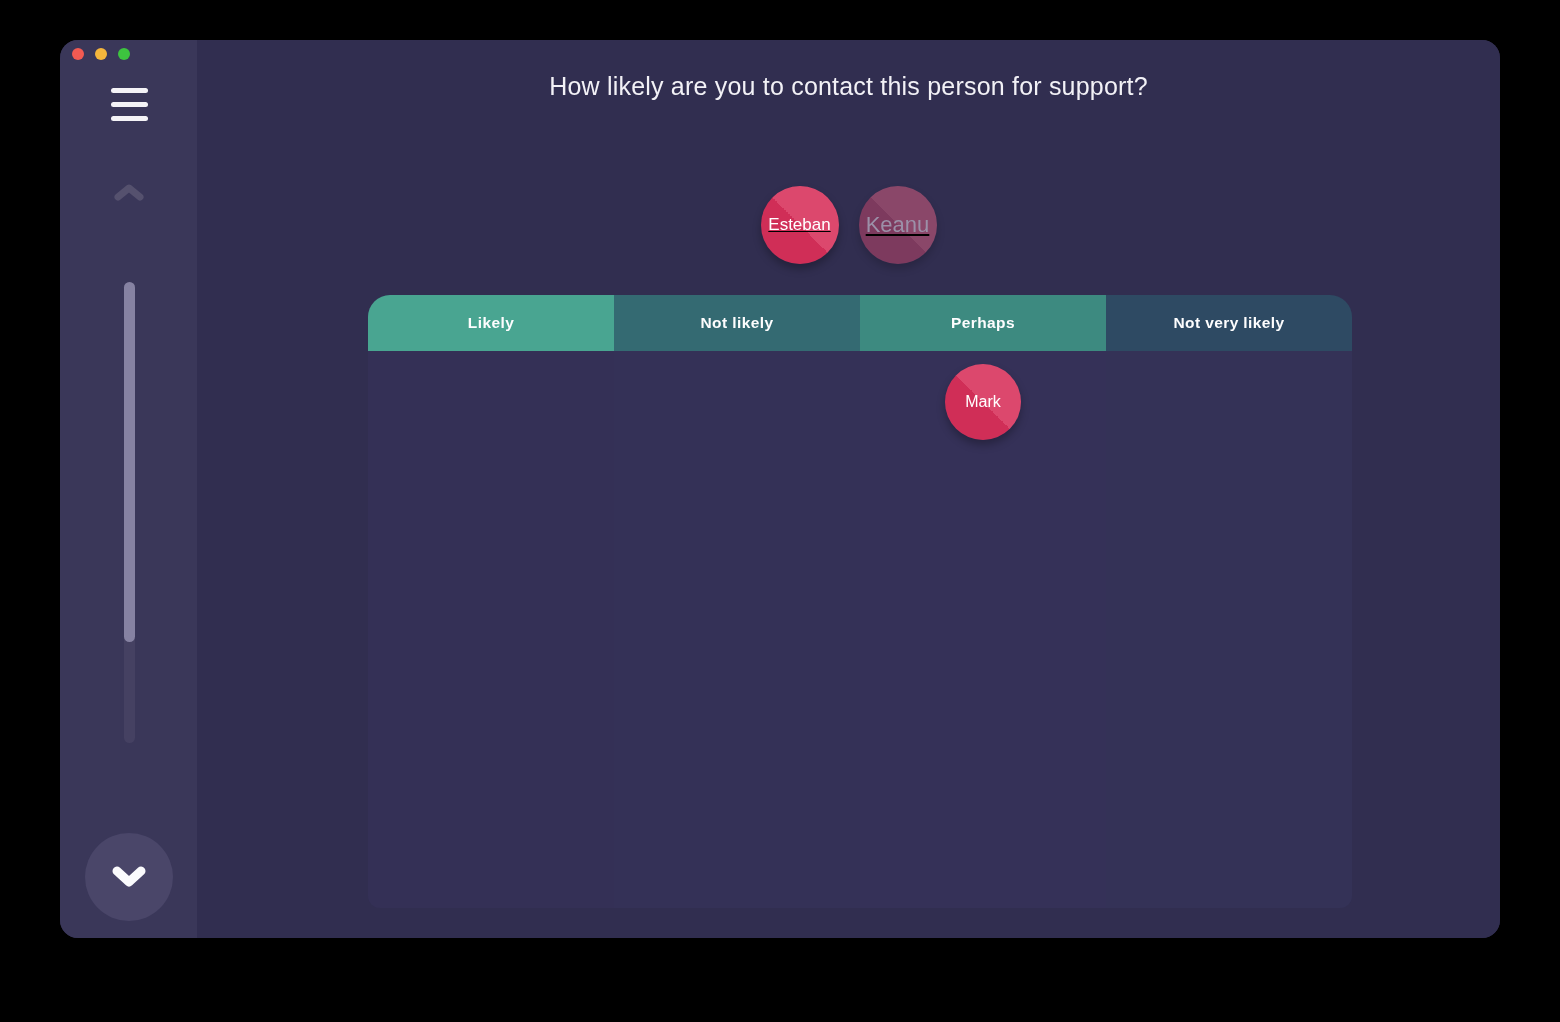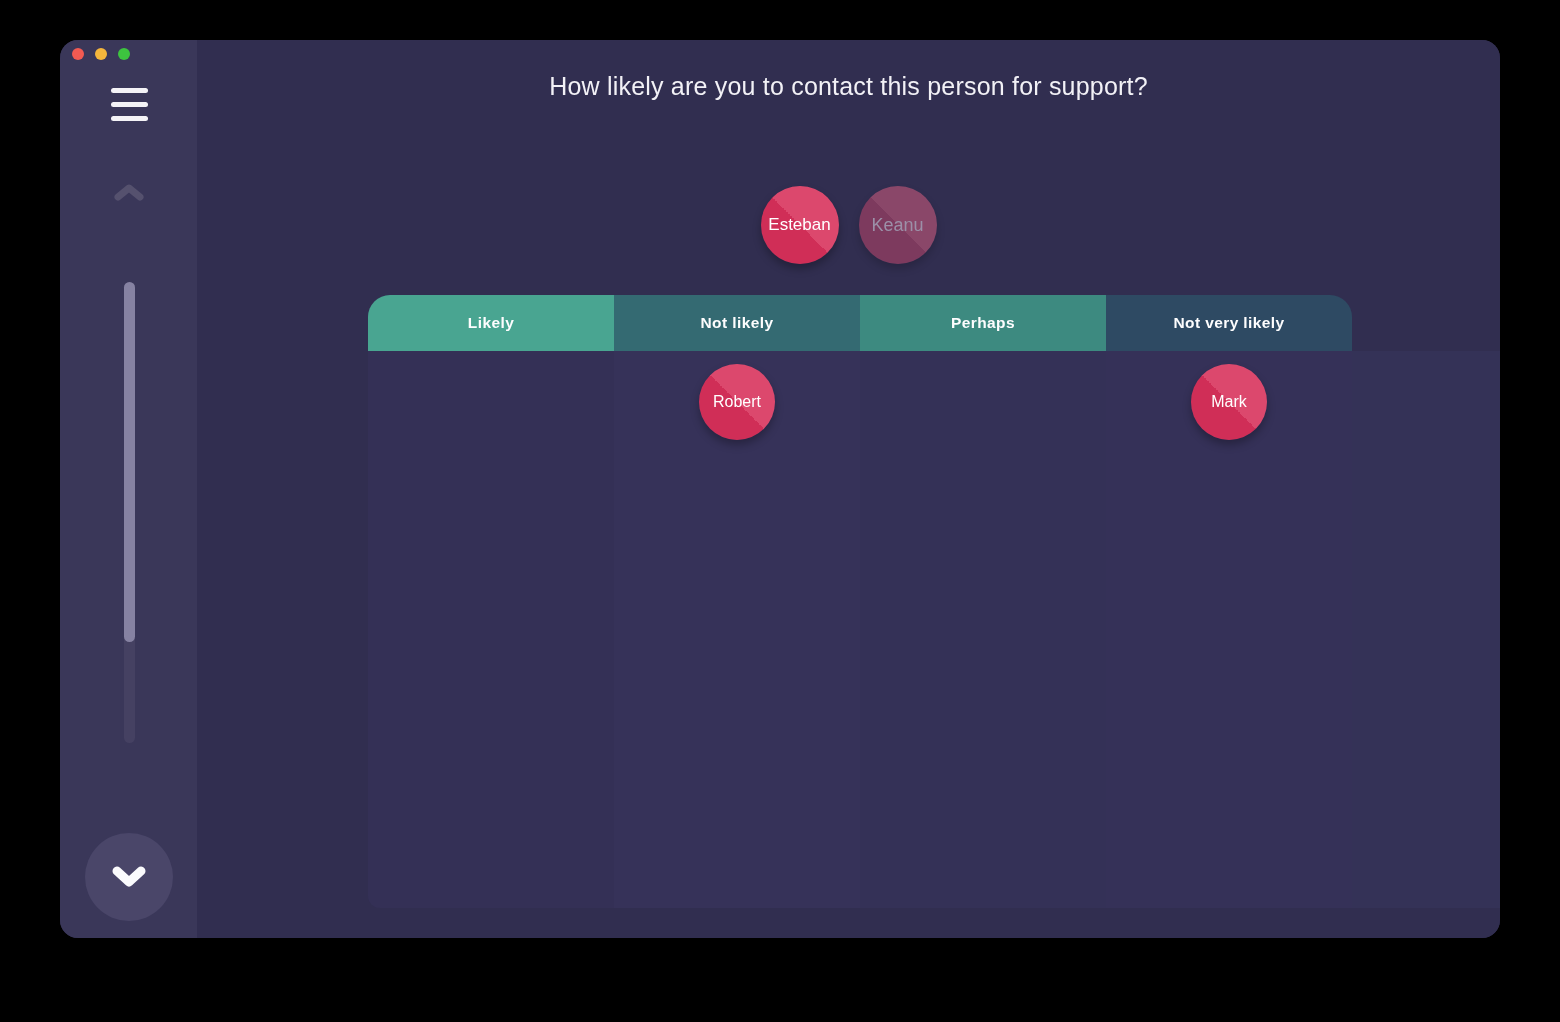--- a/index.html
+++ b/index.html
@@ -46,35 +46,35 @@
   }
   
   .main { position: absolute; left: 137px; top: 0; width: 1303px; height: 898px; background: var(--window_bg); }
   .question-title {
     position: absolute; left: 0; top: 32px; width: 1303px;
     text-align: center;
     color: #f2f1f6; font-size: 25px; font-weight: 400; letter-spacing: 0.2px;
   }
   .token-tray {
     position: absolute; left: 0; top: 146px; width: 1303px;
-    display: flex; justify-content: center; gap: 20px;
+    display: flex; justify-content: center; gap: 20px; text-decoration: underline;
   }
   .token {
     border-radius: 50%;
     display: flex; align-items: center; justify-content: center;
     color: var(--token_text); font-size: 17px;
     box-shadow: 0 5px 8px rgba(0,0,0,0.28);
     cursor: grab;
     background: linear-gradient(45deg, var(--token_red_dark) 50%, var(--token_red_light) 50%);
   }
   .token.tray-token { width: 78px; height: 78px; }
   .token.disabled {
     background: linear-gradient(45deg, var(--token_disabled_dark) 50%, var(--token_disabled_light) 50%);
     color: var(--token_disabled_text);
-    font-size: 18px;
+    font-size: 22px;
     box-shadow: 0 5px 8px rgba(0,0,0,0.18);
   }
   
   .board {
     position: absolute; left: 171px; top: 255px;
     width: 1230px; height: 613px;
   }
   .board-header { display: flex; height: 56px; }
   .header-cell {
     width: 246px; height: 56px;
@@ -155,25 +155,20 @@
           <span>Perhaps</span>
         </div>
         <div class="header-cell" style="background-color: rgb(46, 74, 99);">
           <span>Not very likely</span>
         </div>
       </div>
 
       <div class="board-body">
         <div class="body-cell" style="background-color: rgb(52, 48, 86);"></div>
 
-        <div class="body-cell" style="background-color: rgb(54, 50, 89);">
-          <div class="token board-token">
-            <span>Robert</span>
-          </div>
-        </div>
 
         <div class="body-cell" style="background-color: rgb(52, 49, 87);"></div>
 
         <div class="body-cell" style="background-color: rgb(53, 49, 88);">
           <div class="token board-token">
             <span>Mark</span>
           </div>
         </div>
 
         <div class="body-cell" style="background-color: rgb(52, 50, 87);"></div>

